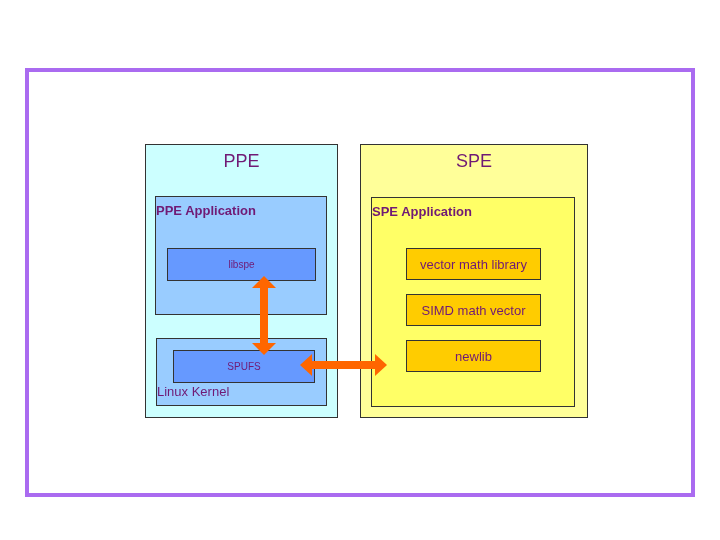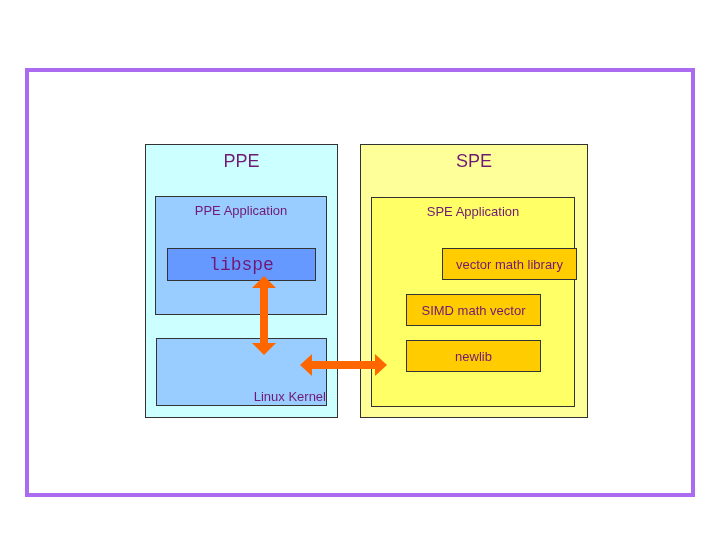--- a/index.html
+++ b/index.html
@@ -38,42 +38,41 @@
     background: var(--ppe-inner-fill); border: 1px solid var(--box-border);
     display: flex; flex-direction: column; justify-content: flex-end;
   }
   #spe-app-box {
     left: 371px; top: 197px; width: 204px; height: 210px;
     background: var(--spe-inner-fill); border: 1px solid var(--box-border);
   }
 
   .inner-label {
     position: absolute; left: 0; top: 6px; width: 100%;
-    text-align: center; font-size: 13px; line-height: 16px;
+    font-size: 13px; line-height: 16px; font-weight: bold;
   }
   .kernel-label {
-    text-align: right; font-size: 13px; line-height: 16px; 
+    text-align: left; font-size: 13px; line-height: 16px; padding-bottom: 5px;
   }
 
   .blue-box {
     background: var(--blue-box-fill); border: 1px solid var(--box-border);
     display: flex; align-items: center; justify-content: center;
-    font-size: 18px;
-    font-family: Liberation Mono, monospace;
+    font-size: 10px;
   }
   #libspe-box { left: 167px; top: 248px; width: 149px; height: 33px; }
   #spufs-box  { left: 173px; top: 350px; width: 142px; height: 33px; }
 
   .lib-box {
     left: 406px; width: 135px; height: 32px;
     background: var(--library-fill); border: 1px solid var(--box-border);
     display: flex; align-items: center; justify-content: center;
     font-size: 13px;
   }
-  #lib-vector { top: 248px; margin-left: 36px; }
+  #lib-vector { top: 248px; }
   #lib-simd   { top: 294px; }
   #lib-newlib { top: 340px; }
 
   .arrow-svg { position: absolute; z-index: 5; }
   .arrow-svg polygon, .arrow-svg rect { fill: var(--arrow); }
   #arrow-vertical   { left: 251px; top: 276px; }
   #arrow-horizontal { left: 300px; top: 353px; }
 </style>
 </head>
 <body>
@@ -91,20 +90,23 @@
   </div>
 
   <div id="libspe-box" class="abs blue-box">
     <span>libspe</span>
   </div>
 
   <div id="kernel-box" class="abs">
     <div class="kernel-label">Linux Kernel</div>
   </div>
 
+  <div id="spufs-box" class="abs blue-box">
+    <span>SPUFS</span>
+  </div>
 
   <div id="spe-box" class="abs outer-box">
     <div class="box-title">SPE</div>
   </div>
 
   <div id="spe-app-box" class="abs">
     <div class="inner-label">SPE Application</div>
   </div>
 
   <div id="lib-vector" class="abs lib-box">

